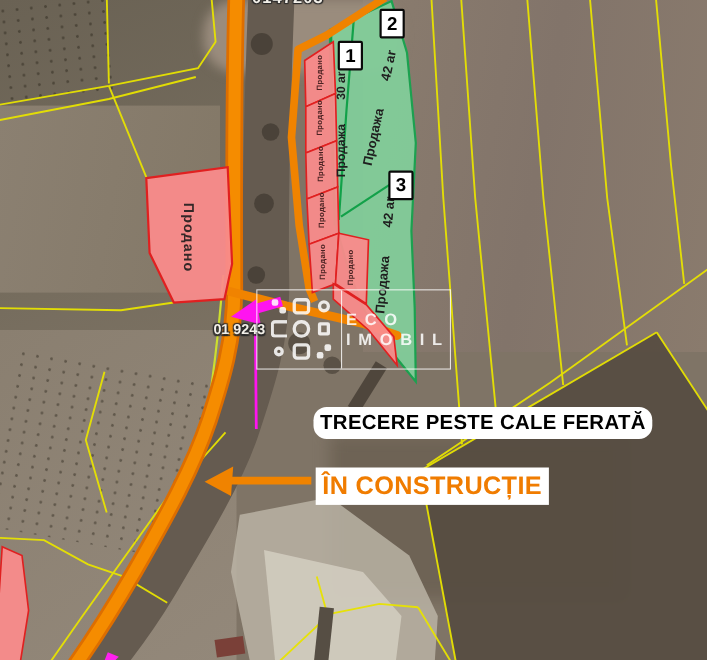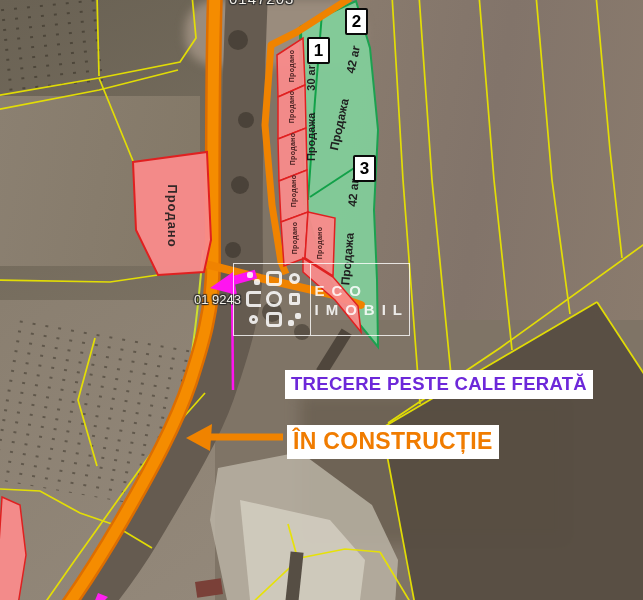--- a/index.html
+++ b/index.html
@@ -3,21 +3,21 @@
 <meta charset="utf-8">
 <style>
   html,body{margin:0;padding:0;background:#666;}
   #map{position:relative;width:643px;height:600px;overflow:hidden;
        font-family:"Liberation Sans",sans-serif;background:#7f7466;}
   .abs{position:absolute;}
   .bg{position:absolute;}
   .dots{position:absolute;background-image:radial-gradient(rgba(30,25,16,.5) 1.2px, rgba(0,0,0,0) 1.7px);
         background-size:13px 10px;opacity:.8;}
   svg{position:absolute;left:0;top:0;}
-  .code{font-weight:normal;color:#f2efe8;
+  .code{font-weight:bold;color:#f2efe8;
         text-shadow:1px 1px 1px #2b2b2b,-1px 1px 1px #2b2b2b,1px -1px 1px #2b2b2b,-1px -1px 1px #2b2b2b;}
   .badge{position:absolute;background:#fff;border:2px solid #0a0a0a;border-radius:2px;
          width:19px;height:23px;line-height:23px;text-align:center;
          font-weight:bold;font-size:17px;color:#000;}
   .plabel{position:absolute;display:flex;align-items:center;white-space:nowrap;
           font-weight:bold;color:#1f1f1f;}
   .sold-small{position:absolute;white-space:nowrap;font-size:7px;font-weight:bold;color:#4a2222;
               transform:translate(-50%,-50%) rotate(-90deg);letter-spacing:.3px;}
   .banner{position:absolute;background:#fff;font-weight:bold;white-space:nowrap;
           padding:3px 6px 4px 6px;}
@@ -193,16 +193,16 @@
             <span class="dt" style="right:2px;top:2px;"></span>
           </span>
       </div>
     </div>
     <div class="cell-r">
       <div class="wmtxt">ECO</div>
       <div class="wmtxt">IMOBIL</div>
     </div>
   </div>
 
-  <div class="banner" style="left:285px;top:370px;color:#6d28d9;font-size:18.5px;letter-spacing:.3px;">TRECERE PESTE CALE FERATĂ</div>
+  <div class="banner" style="left:285px;top:370px;color:#000000;font-size:18.5px;letter-spacing:.3px;border-radius:12px;">TRECERE PESTE CALE FERATĂ</div>
   <div class="banner" style="left:287px;top:425px;color:#f07c00;font-size:23px;letter-spacing:.3px;">ÎN CONSTRUCȚIE</div>
 
 </div>
 
 </body></html>

